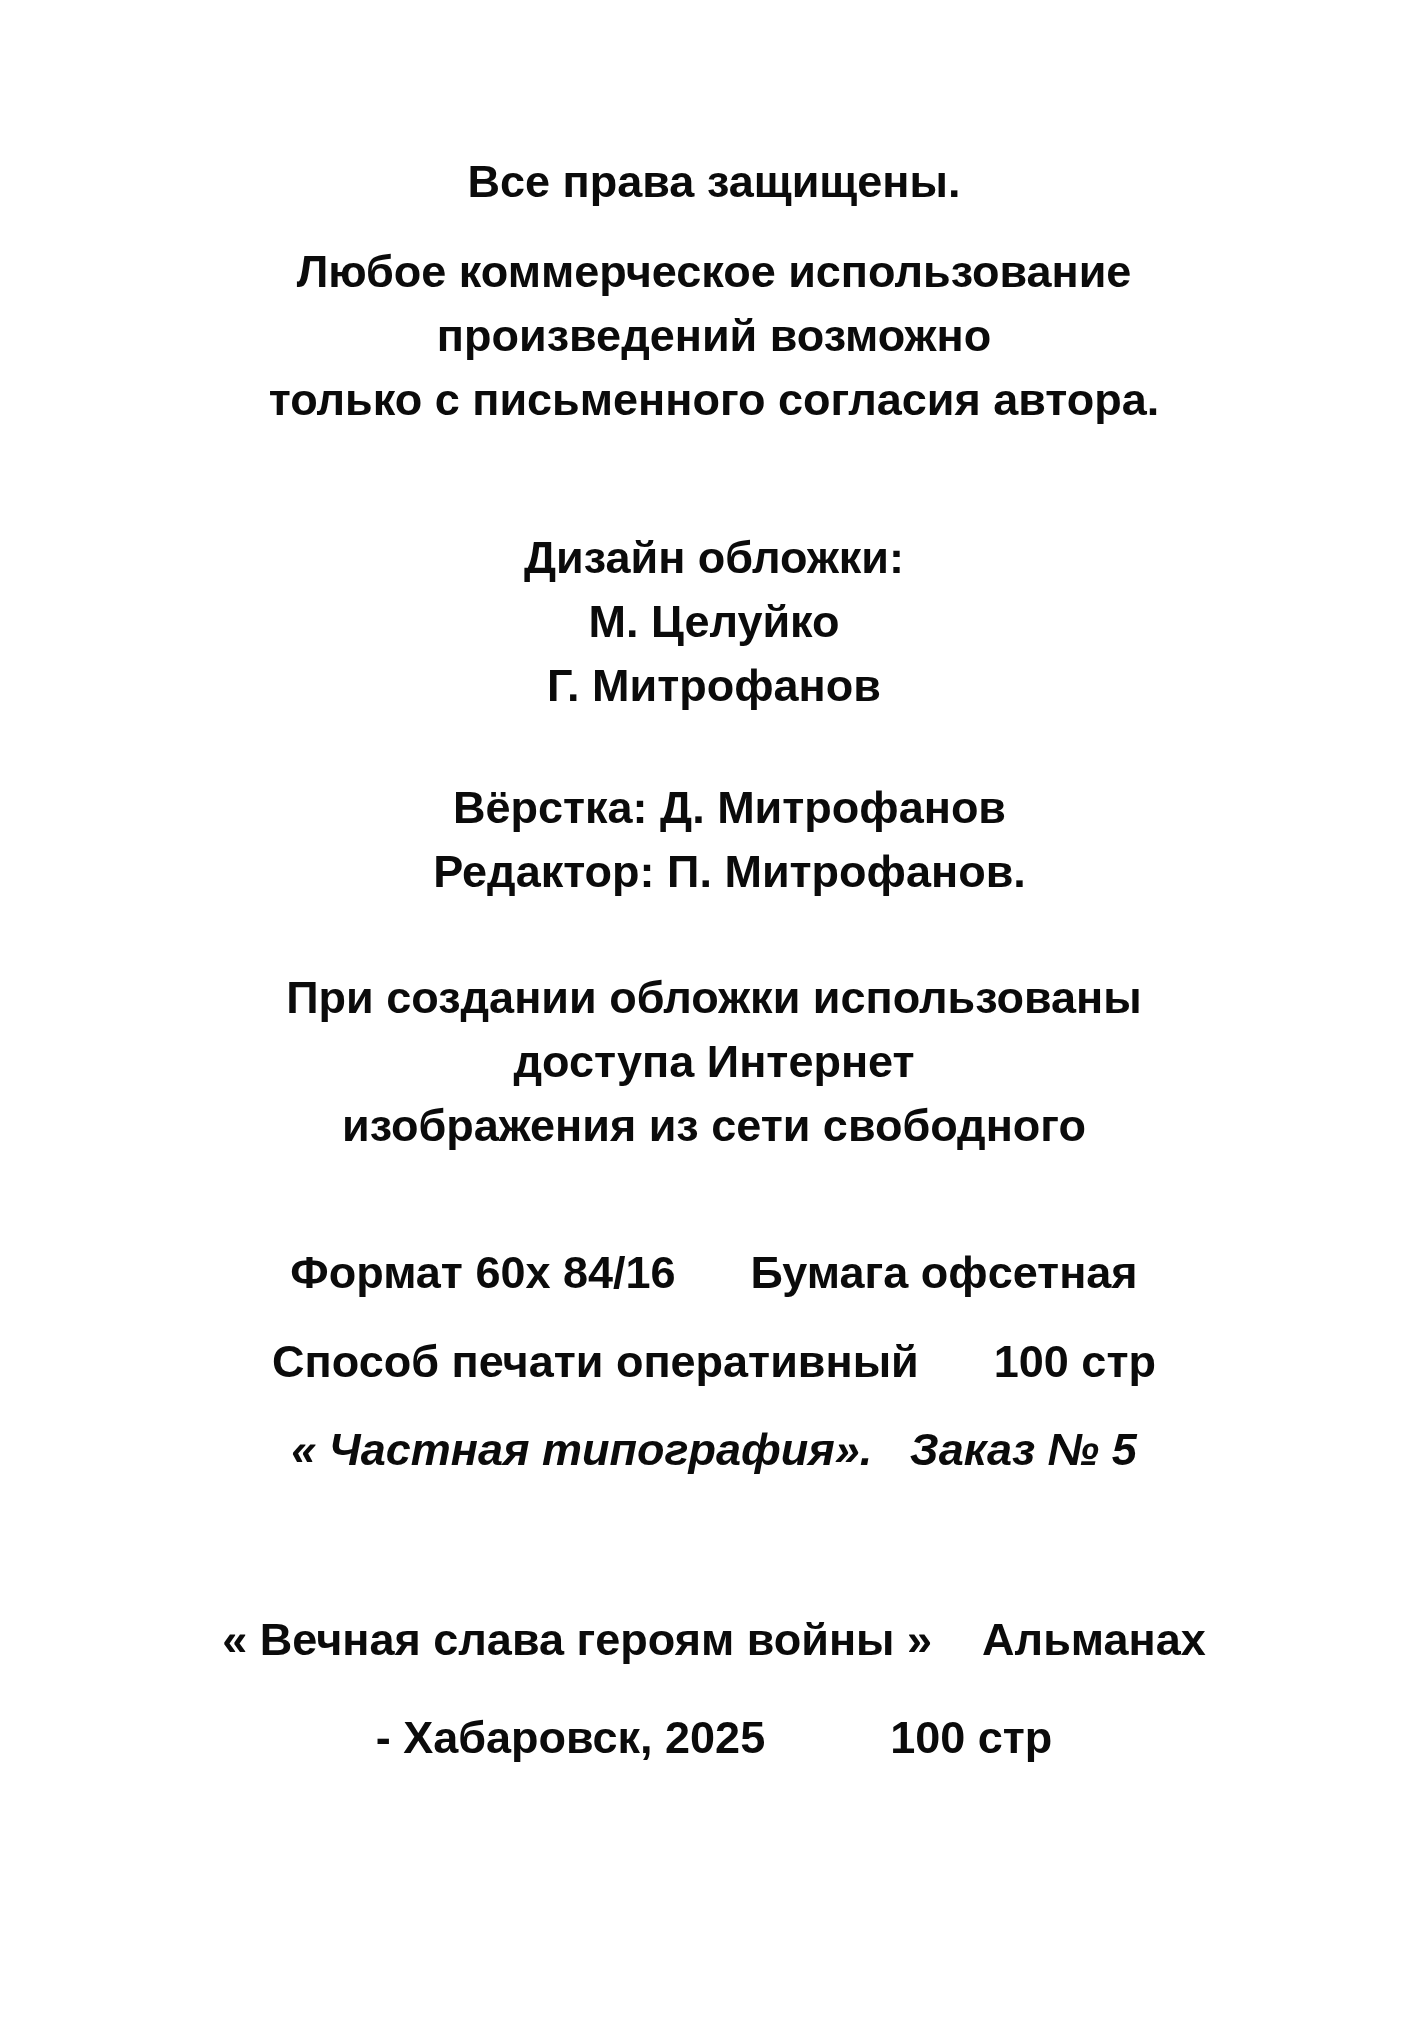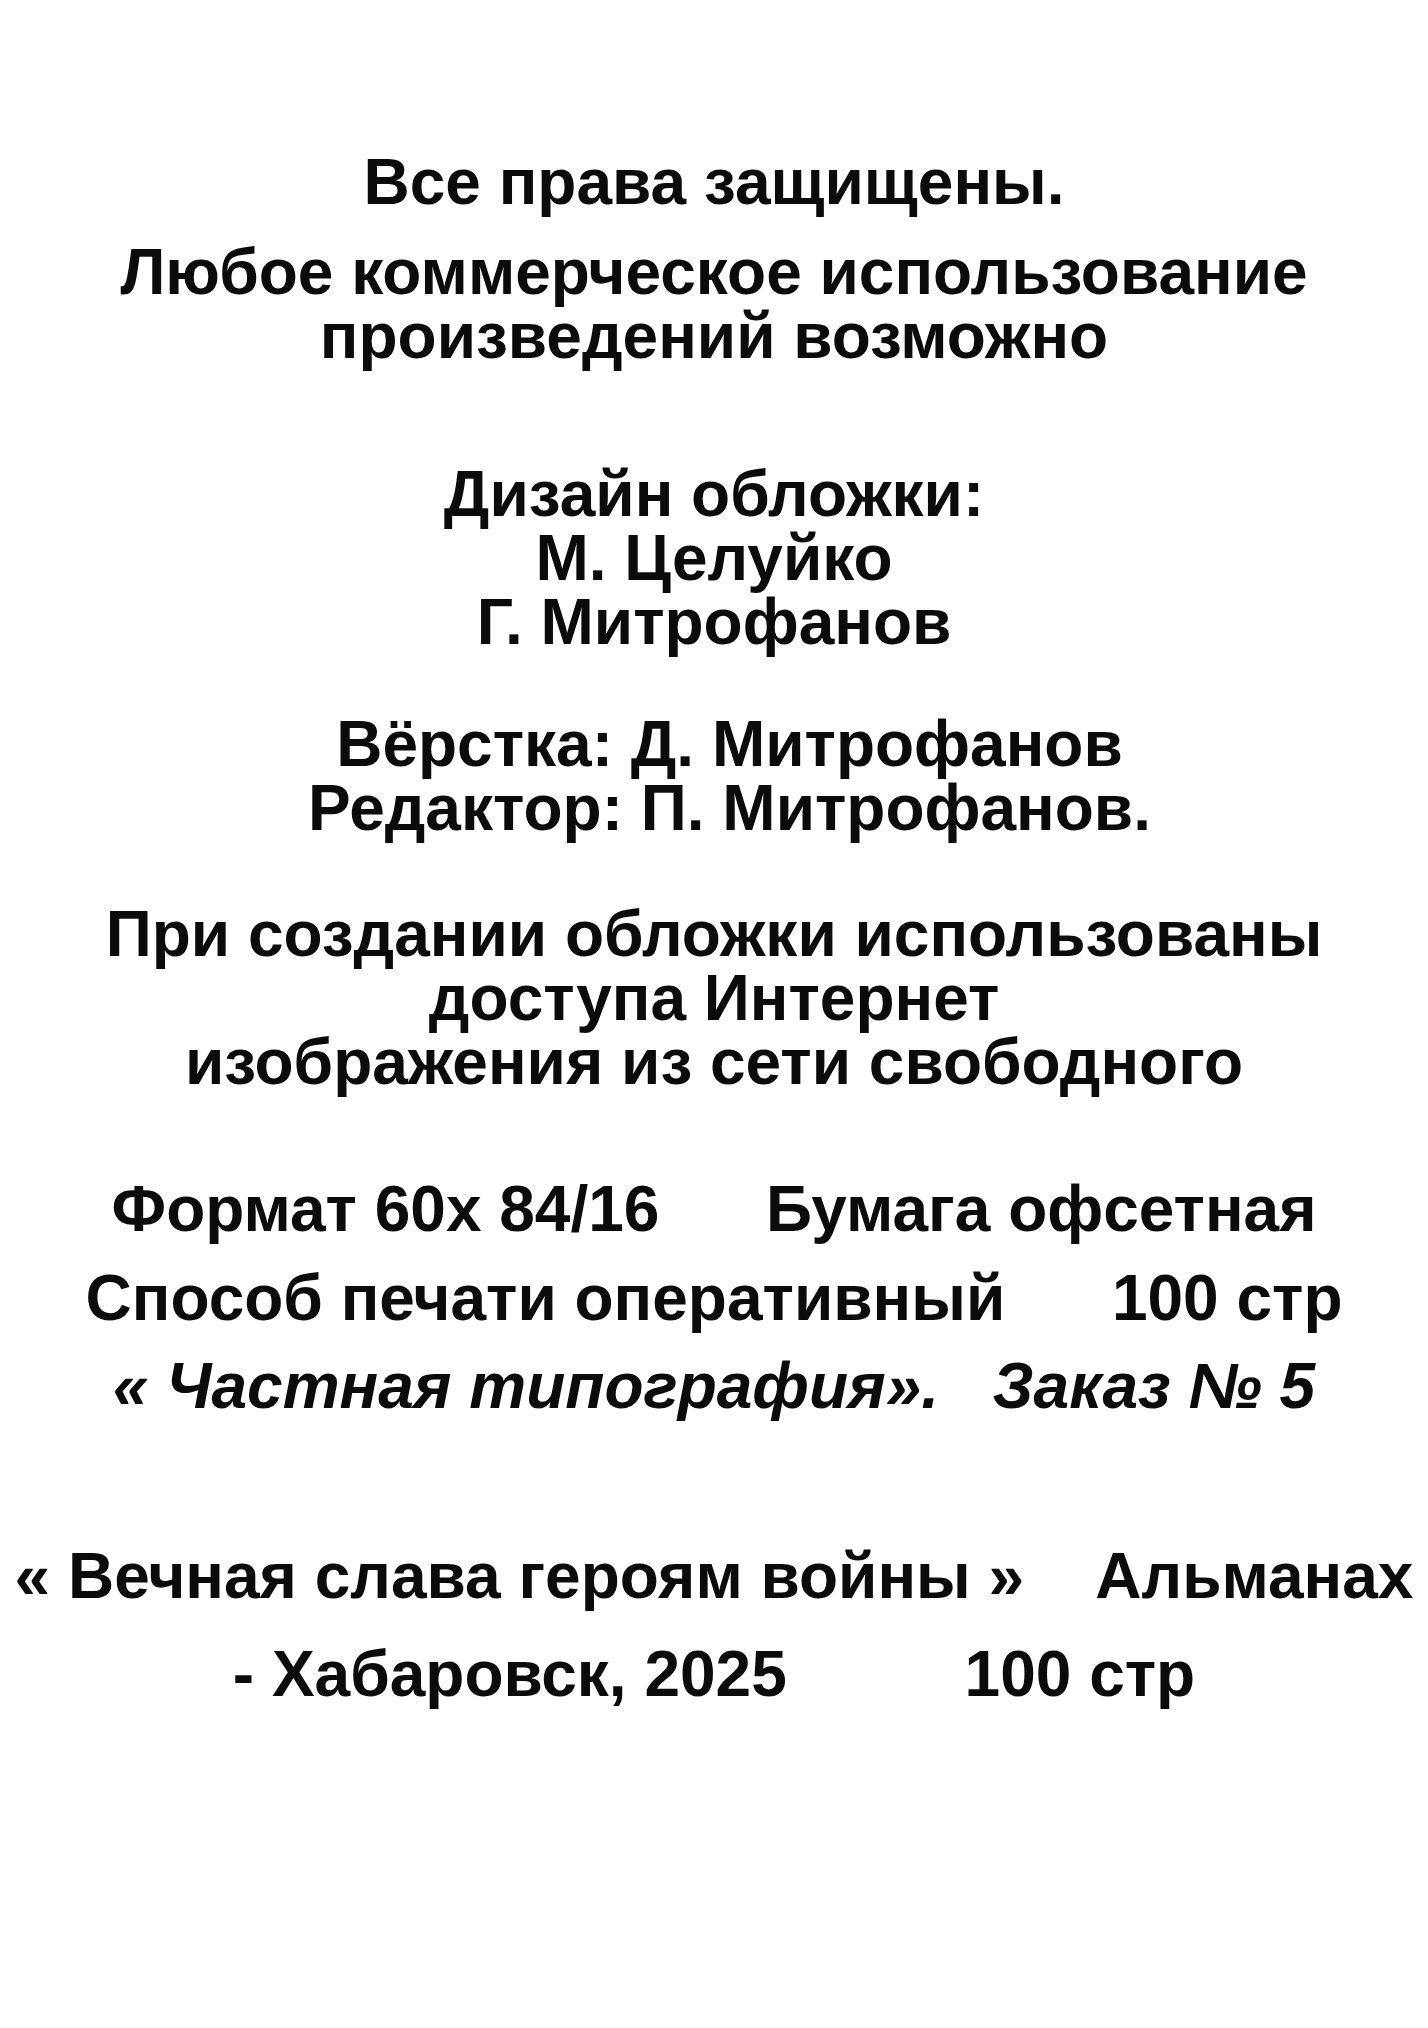--- a/index.html
+++ b/index.html
@@ -10,21 +10,21 @@
   .page {
     position: relative;
     width: 1428px;
     height: 2028px;
     background: #ffffff;
     overflow: hidden;
     box-sizing: border-box;
     padding-top: 150px;
     font-family: "Liberation Sans", "DejaVu Sans", sans-serif;
     font-weight: 700;
-    font-size: 64px;
+    font-size: 45px;
     line-height: 64px;
     color: #0b0b0b;
     text-align: center;
     -webkit-font-smoothing: antialiased;
   }
   .para { margin: 0; }
   .line {
     white-space: pre-wrap;
     text-align: center;
   }
@@ -44,20 +44,21 @@
 
 <div class="page">
 
   <div class="para">
     <div class="line">Все права защищены.</div>
   </div>
 
   <div class="para gap-rights">
     <div class="line">Любое коммерческое использование</div>
     <div class="line">произведений возможно</div>
+    <div class="line">только с письменного согласия автора.</div>
   </div>
 
   <div class="para gap-design">
     <div class="line">Дизайн обложки:</div>
     <div class="line">М. Целуйко</div>
     <div class="line">Г. Митрофанов</div>
   </div>
 
   <div class="para gap-staff">
     <div class="line">Вёрстка: Д. Митрофанов</div>

